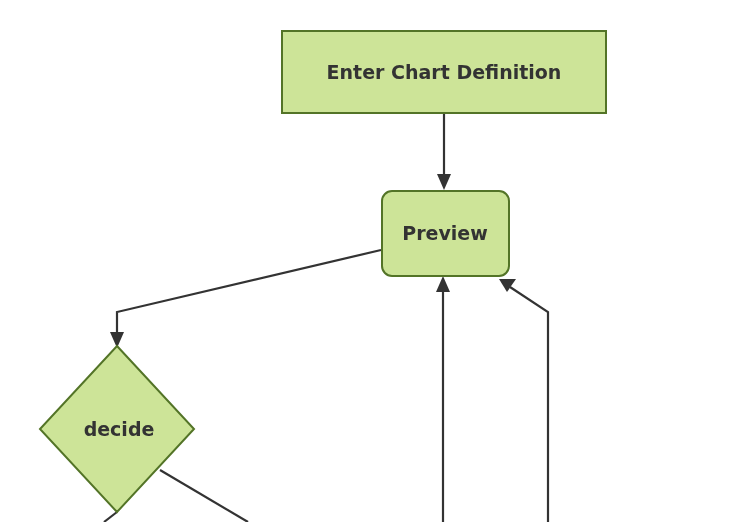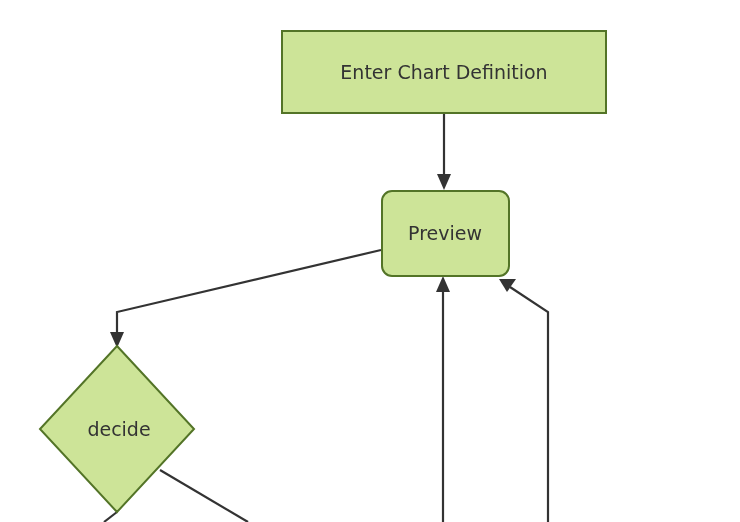--- a/index.html
+++ b/index.html
@@ -9,20 +9,21 @@
   }
   body {
     font-family: "DejaVu Sans", "Liberation Sans", sans-serif;
   }
   #flowchart-canvas {
     position: relative;
     width: 740px;
     height: 522px;
     background: #ffffff;
     overflow: hidden;
+    font-weight: bold;
   }
   #flowchart-canvas svg {
     position: absolute;
     top: 0;
     left: 0;
     width: 740px;
     height: 522px;
     display: block;
   }
   .node-shape {

